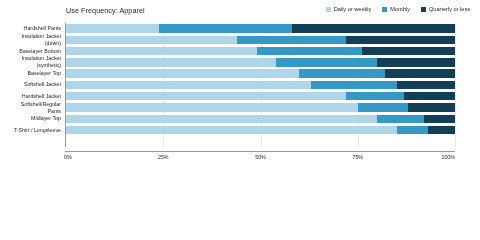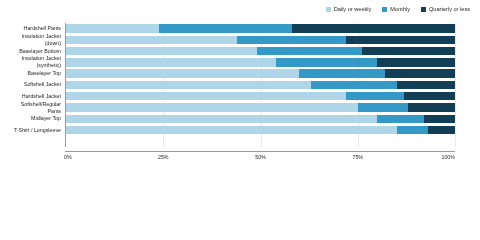--- a/index.html
+++ b/index.html
@@ -157,20 +157,21 @@
     transform: translateX(-50%);
     white-space: nowrap;
   }
 </style>
 </head>
 <body>
 
 <div id="chart-root">
 
   <div class="header">
+    <div class="chart-title">Use Frequency: Apparel</div>
 
     <div class="legend">
       <div class="legend-item">
         <span class="legend-swatch" style="background:#aed6e8"></span>
         <span class="legend-label">Daily or weekly</span>
       </div>
       <div class="legend-item">
         <span class="legend-swatch" style="background:#3499c6"></span>
         <span class="legend-label">Monthly</span>
       </div>

